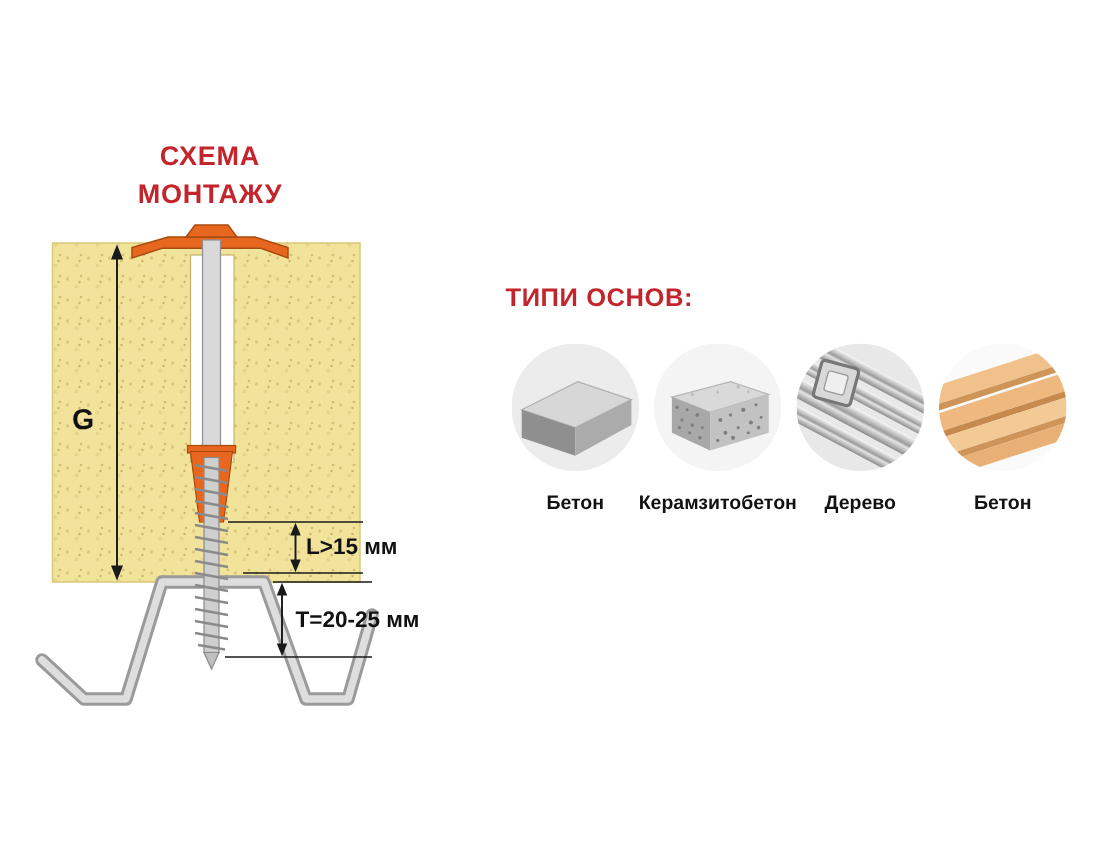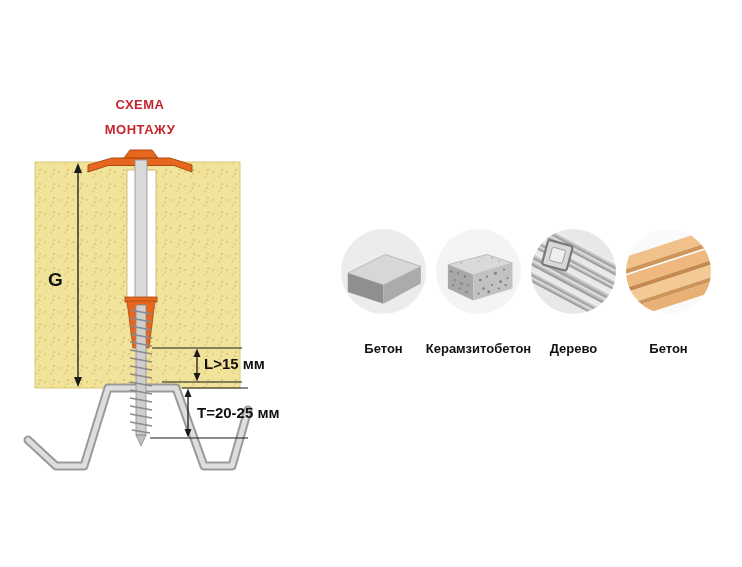--- a/index.html
+++ b/index.html
@@ -8,37 +8,37 @@
     --fastener-orange:#e8671e;
     --metal-gray:#c9c9c9;
   }
   html,body{margin:0;padding:0;background:#fff;}
   .canvas{
     position:relative;width:742px;height:567px;background:#ffffff;
     font-family:"Liberation Sans",sans-serif;overflow:hidden;
   }
   .diagram-title{
     position:absolute;left:52px;top:92px;width:176px;text-align:center;
-    color:var(--accent-red,#c4252c);font-weight:bold;font-size:13px;line-height:25px;
+    color:var(--accent-red,#c4252c);font-weight:bold;font-size:18px;line-height:25px;
     letter-spacing:.5px;
   }
   .diagram-title span{display:block;}
   svg{font-family:"Liberation Sans",sans-serif;}
   .diagram-svg{position:absolute;left:0;top:140px;}
   .bases-heading{
     position:absolute;left:337px;top:189px;
     color:var(--accent-red,#c4252c);font-weight:bold;font-size:17px;letter-spacing:.4px;
   }
   .base-item{position:absolute;top:229px;width:85px;height:135px;}
   .base-photo{
     width:85px;height:85px;border-radius:50%;overflow:hidden;display:block;
   }
   .base-photo svg{display:block;width:85px;height:85px;}
   .base-label{
-    position:absolute;top:112px;left:50%;transform:translateX(-50%);
+    position:absolute;top:98px;left:50%;transform:translateX(-50%);
     white-space:nowrap;font-size:13px;font-weight:bold;color:#111;
   }
   .dim-text{fill:#111;font-weight:bold;font-size:15px;}
   .g-text{fill:#111;font-size:19px;font-weight:600;}
 </style>
 </head>
 <body>
 
 <div class="canvas">
 
@@ -105,20 +105,21 @@
       <polygon points="127,161 155,161 149,208 133,208" fill="var(--fastener-orange,#e8671e)" stroke="#a84b0e" stroke-width="0.8"></polygon>
     </g>
 
     <g>
       <rect x="136" y="165" width="10" height="130" fill="#cfcfcf" stroke="#8a8a8a" stroke-width="0.8"></rect>
       <path d="M130 170 L152 174 M130 178 L152 182 M130 186 L152 190 M130 194 L152 198 M130 202 L152 206 M130 210 L152 214 M130 218 L152 222 M130 226 L152 230 M130 234 L152 238 M130 242 L152 246 M130 250 L152 254 M130 258 L152 262 M130 266 L152 270 M130 274 L152 278 M130 282 L152 286 M132 290 L150 293" stroke="#8a8a8a" stroke-width="1.6" fill="none"></path>
       <polygon points="136,295 146,295 141,306" fill="#bfbfbf" stroke="#8a8a8a" stroke-width="0.8"></polygon>
     </g>
   </svg>
 
+  <div class="bases-heading">ТИПИ ОСНОВ:</div>
 
   <div class="base-item" style="left:341px;">
     <span class="base-photo">
       <svg viewBox="0 0 100 100">
         <rect width="100" height="100" fill="#ececec"></rect>
         <polygon points="8,52 52,30 94,44 50,66" fill="#d7d7d7" stroke="#b0b0b0" stroke-width="1"></polygon>
         <polygon points="8,52 50,66 50,88 8,74" fill="#8f8f8f"></polygon>
         <polygon points="50,66 94,44 94,64 50,88" fill="#ababab"></polygon>
       </svg>
     </span>

